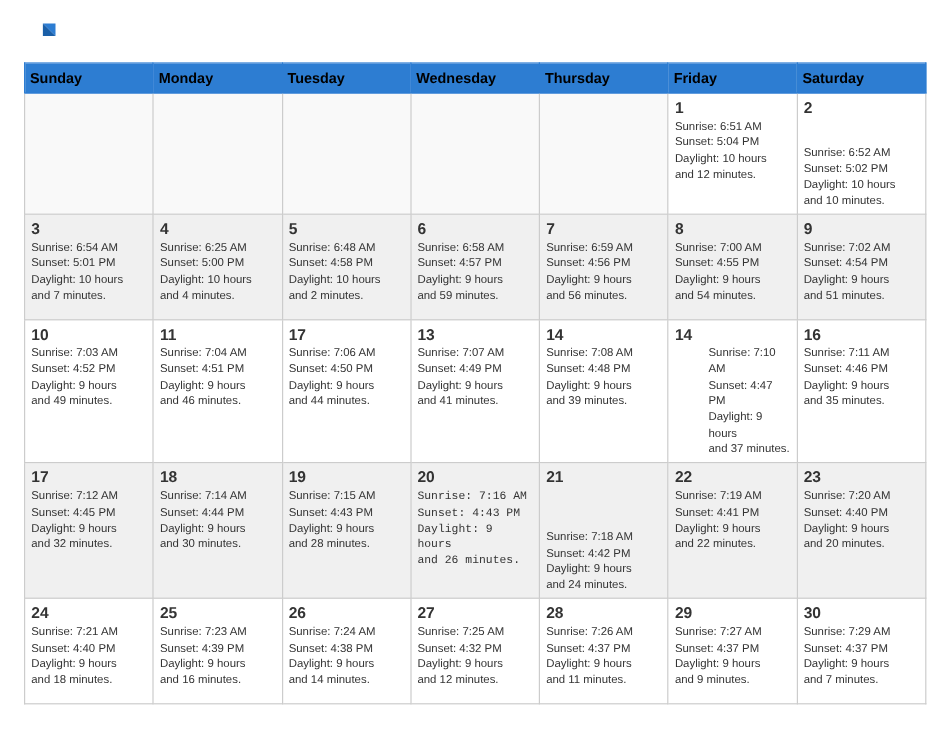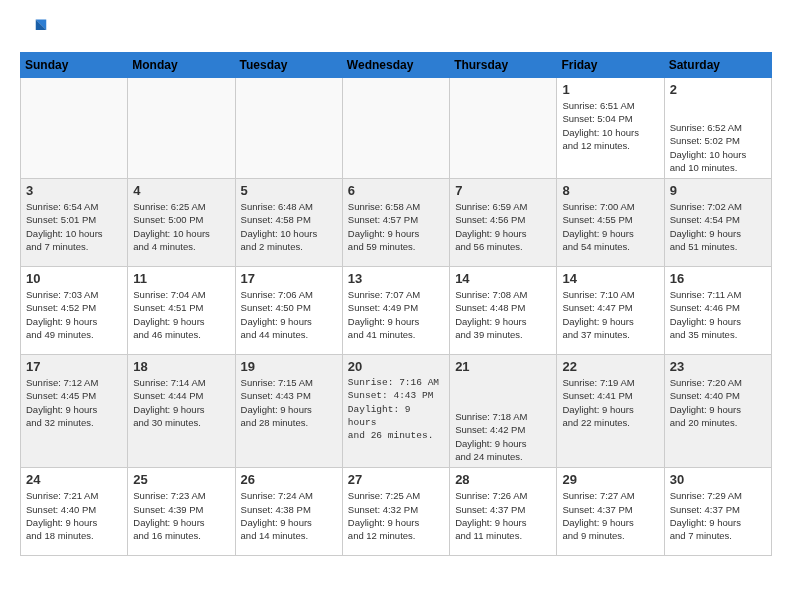--- a/index.html
+++ b/index.html
@@ -232,21 +232,21 @@
           </td>
           <td>
             <span class="day-number">14</span>
             <div class="day-info" style="white-space: pre-line;">Sunrise: 7:08 AM
 Sunset: 4:48 PM
 Daylight: 9 hours
 and 39 minutes.</div>
           </td>
           <td>
             <span class="day-number">14</span>
-            <div class="day-info" style="white-space: pre-line;">Sunrise: 7:10 AM
+            <div class="day-info" style="white-space: pre-line; margin-left: 28px;">Sunrise: 7:10 AM
 Sunset: 4:47 PM
 Daylight: 9 hours
 and 37 minutes.</div>
           </td>
           <td>
             <span class="day-number">16</span>
             <div class="day-info" style="white-space: pre-line;">Sunrise: 7:11 AM
 Sunset: 4:46 PM
 Daylight: 9 hours
 and 35 minutes.</div>

